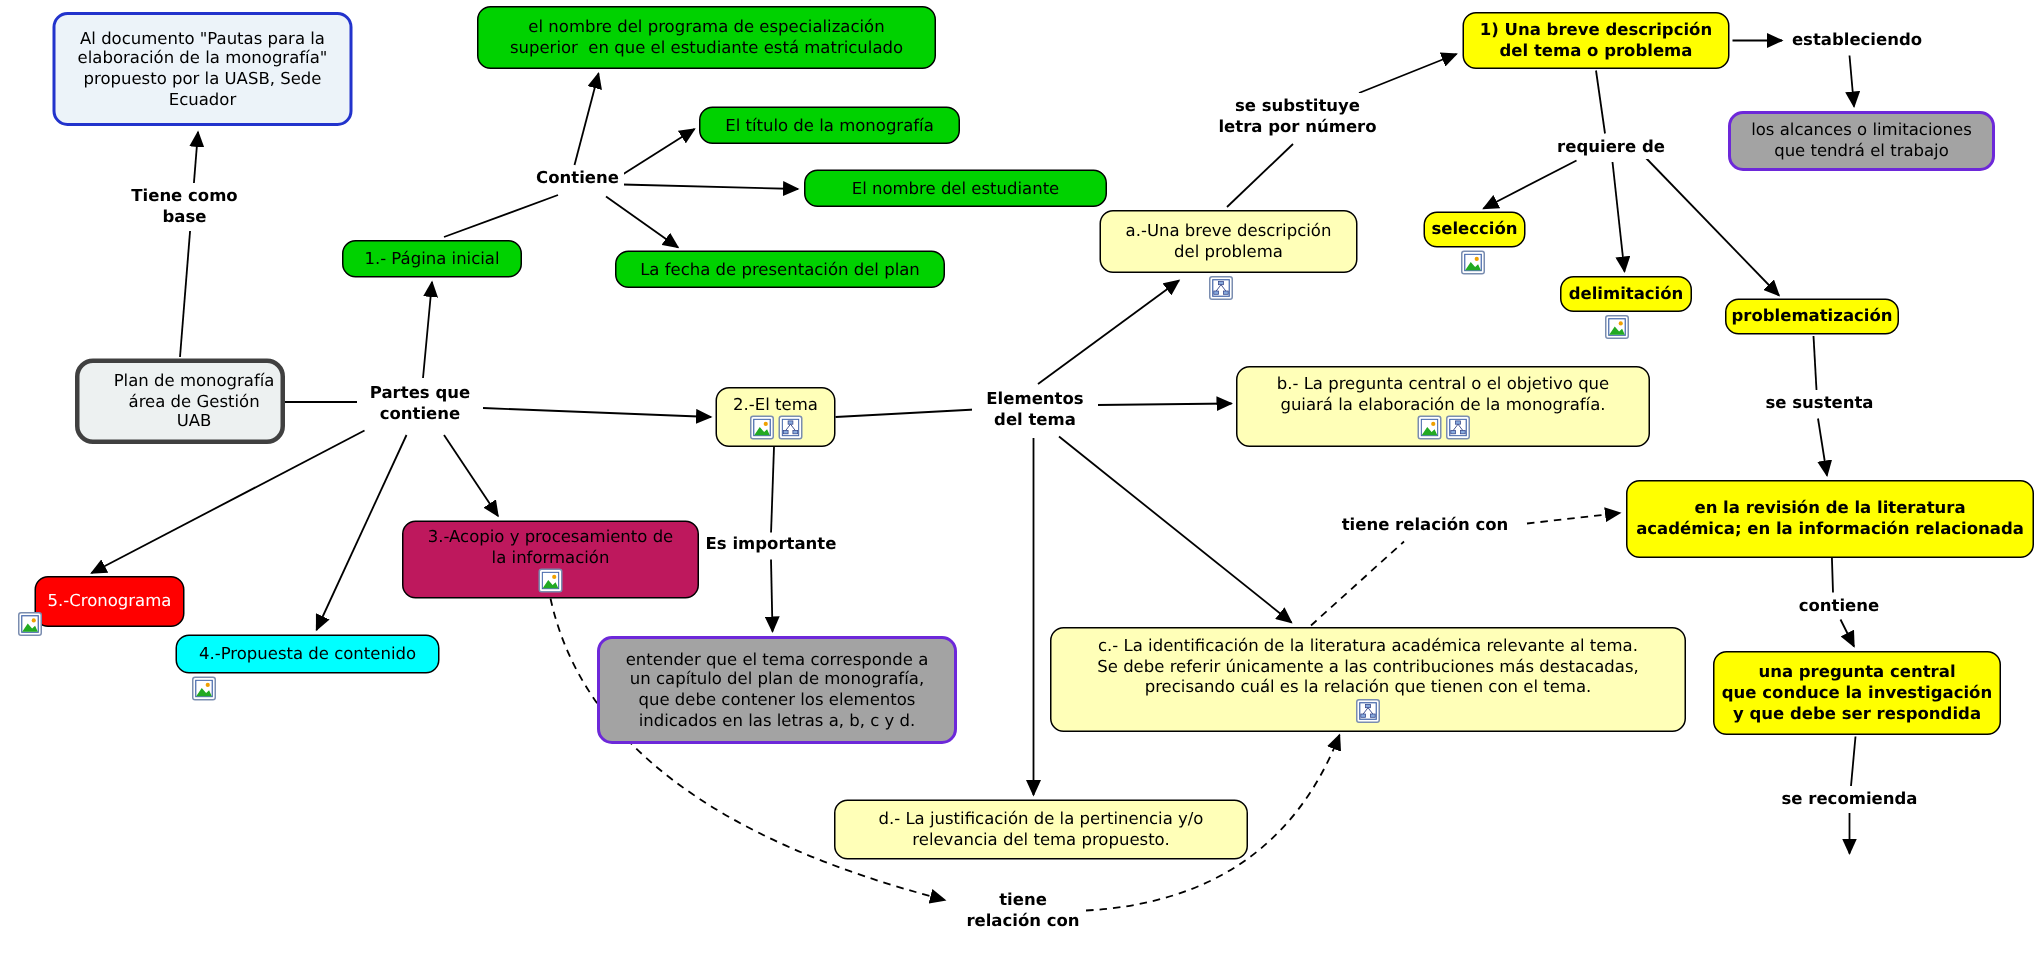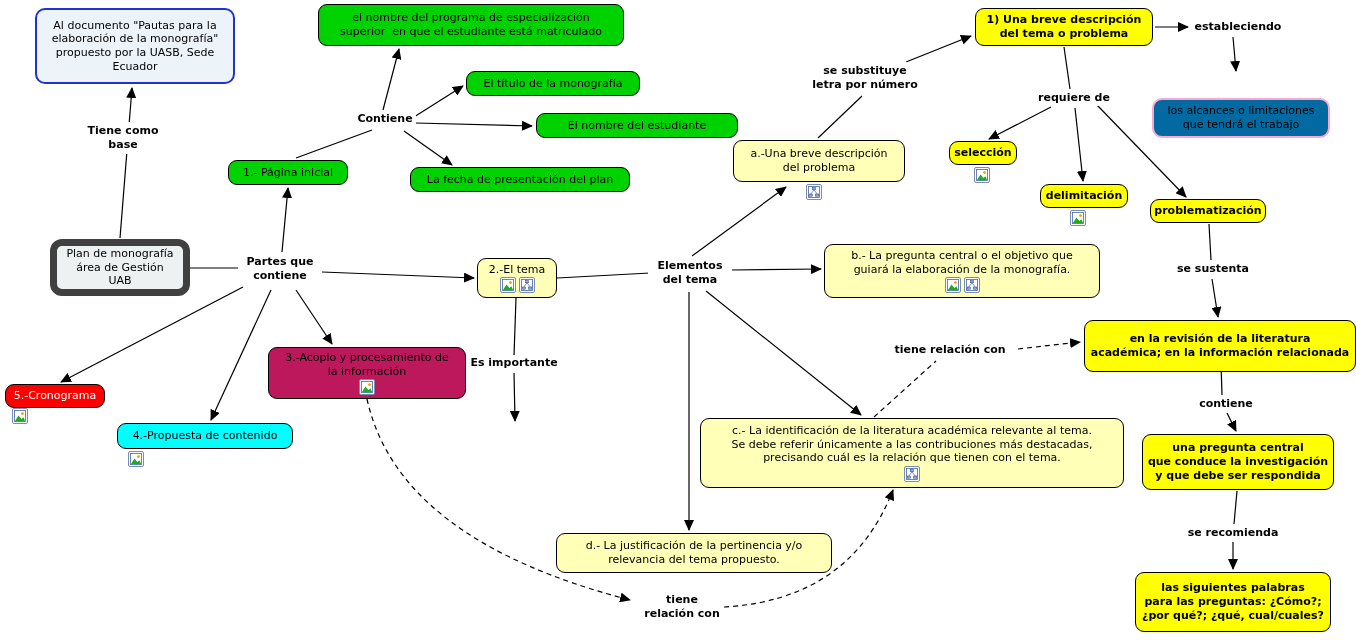--- a/index.html
+++ b/index.html
@@ -11,23 +11,23 @@
         border-radius:9px;font-size:11px;line-height:1.25;padding:2px 4px;white-space:pre;}
   .phrase{position:absolute;z-index:1;box-sizing:border-box;background:#ffffff;text-align:center;
           font-size:11px;line-height:1.3;padding:0 2px;white-space:pre;display:flex;
           align-items:center;justify-content:center;font-weight:bold;}
   .green{background:#00d200;}
   .yellow{background:#ffff00;font-weight:bold;}
   .paleyellow{background:#ffffb8;}
   .cyan{background:#00ffff;}
   .redbox{background:#ff0000;color:#ffffff;}
   .lightblue{background:#be185d;}
-  .box-blue{background:#0369a1;border:2px solid #f9a8d4;border-radius:10px;margin-top:24px;}
+  .box-blue{background:#a3a3a3;border:2px solid #6d28d9;border-radius:10px;}
   .box-aldoc{background:#ecf3f9;border:2px solid #2233cc;border-radius:10px;}
-  .box-plan{background:#edf1f1;border:7px solid #404040;border-radius:12px;}
+  .box-plan{background:#edf1f1;border:3px solid #404040;border-radius:12px;align-items:flex-end;}
   .icons{display:flex;gap:3px;margin-top:1px;}
   .res-icon{display:inline-flex;width:14px;height:14px;background:#ffffff;border:1px solid #7a8db0;
             border-radius:2px;align-items:center;justify-content:center;}
   .res-icon.abs{position:absolute;z-index:2;}
   .nlabel{white-space:pre;}
 </style>
 </head>
 <body>
 
 <div class="canvas">
@@ -138,39 +138,45 @@
 
   <div class="node paleyellow" style="left:477px;top:258px;width:80px;height:40px">
     <span class="nlabel">2.-El tema</span>
     <span class="icons"><span class="res-icon"><svg width="12" height="12">
             <use href="#sym-image"></use>
           </svg></span><span class="res-icon"><svg width="12" height="12">
             <use href="#sym-cmap"></use>
           </svg></span></span>
   </div>
 
+  <div class="node box-blue" style="left:398px;top:424px;width:240px;height:72px">
+    <span class="nlabel">entender que el tema corresponde a
+un capítulo del plan de monografía,
+que debe contener los elementos
+indicados en las letras a, b, c y d.</span>
+  </div>
 
   <div class="node lightblue" style="left:268px;top:347px;width:198px;height:52px">
     <span class="nlabel">3.-Acopio y procesamiento de
 la información</span>
     <span class="icons"><span class="res-icon"><svg width="12" height="12">
             <use href="#sym-image"></use>
           </svg></span></span>
   </div>
 
   <div class="node cyan" style="left:117px;top:423px;width:176px;height:26px">
     <span class="nlabel">4.-Propuesta de contenido</span>
   </div>
   <span class="res-icon abs" style="left:128px;top:451px">
       <svg width="12" height="12">
         <use href="#sym-image"></use>
       </svg>
     </span>
 
-  <div class="node redbox" style="left:5px;top:384px;width:100px;height:24px">
+  <div class="node redbox" style="left:23px;top:384px;width:100px;height:34px">
     <span class="nlabel">5.-Cronograma</span>
   </div>
   <span class="res-icon abs" style="left:12px;top:408px">
       <svg width="12" height="12">
         <use href="#sym-image"></use>
       </svg>
     </span>
 
   <div class="node paleyellow" style="left:733px;top:140px;width:172px;height:42px">
     <span class="nlabel">a.-Una breve descripción
@@ -242,25 +248,20 @@
     <span class="nlabel">en la revisión de la literatura
 académica; en la información relacionada</span>
   </div>
 
   <div class="node yellow" style="left:1142px;top:434px;width:192px;height:56px">
     <span class="nlabel">una pregunta central
 que conduce la investigación
 y que debe ser respondida</span>
   </div>
 
-  <div class="node yellow" style="left:1135px;top:572px;width:196px;height:60px">
-    <span class="nlabel">las siguientes palabras
-para las preguntas: ¿Cómo?;
-¿por qué?; ¿qué, cual/cuales?</span>
-  </div>
 
   <div class="phrase" style="left:80px;top:122px;width:86px;height:32px">Tiene como
 base</div>
   <div class="phrase" style="left:238px;top:253px;width:84px;height:32px">Partes que
 contiene</div>
   <div class="phrase" style="left:354px;top:111px;width:62px;height:16px">Contiene</div>
   <div class="phrase" style="left:466px;top:355px;width:96px;height:16px">Es importante</div>
   <div class="phrase" style="left:648px;top:257px;width:84px;height:32px">Elementos
 del tema</div>
   <div class="phrase" style="left:806px;top:62px;width:118px;height:32px">se substituye

